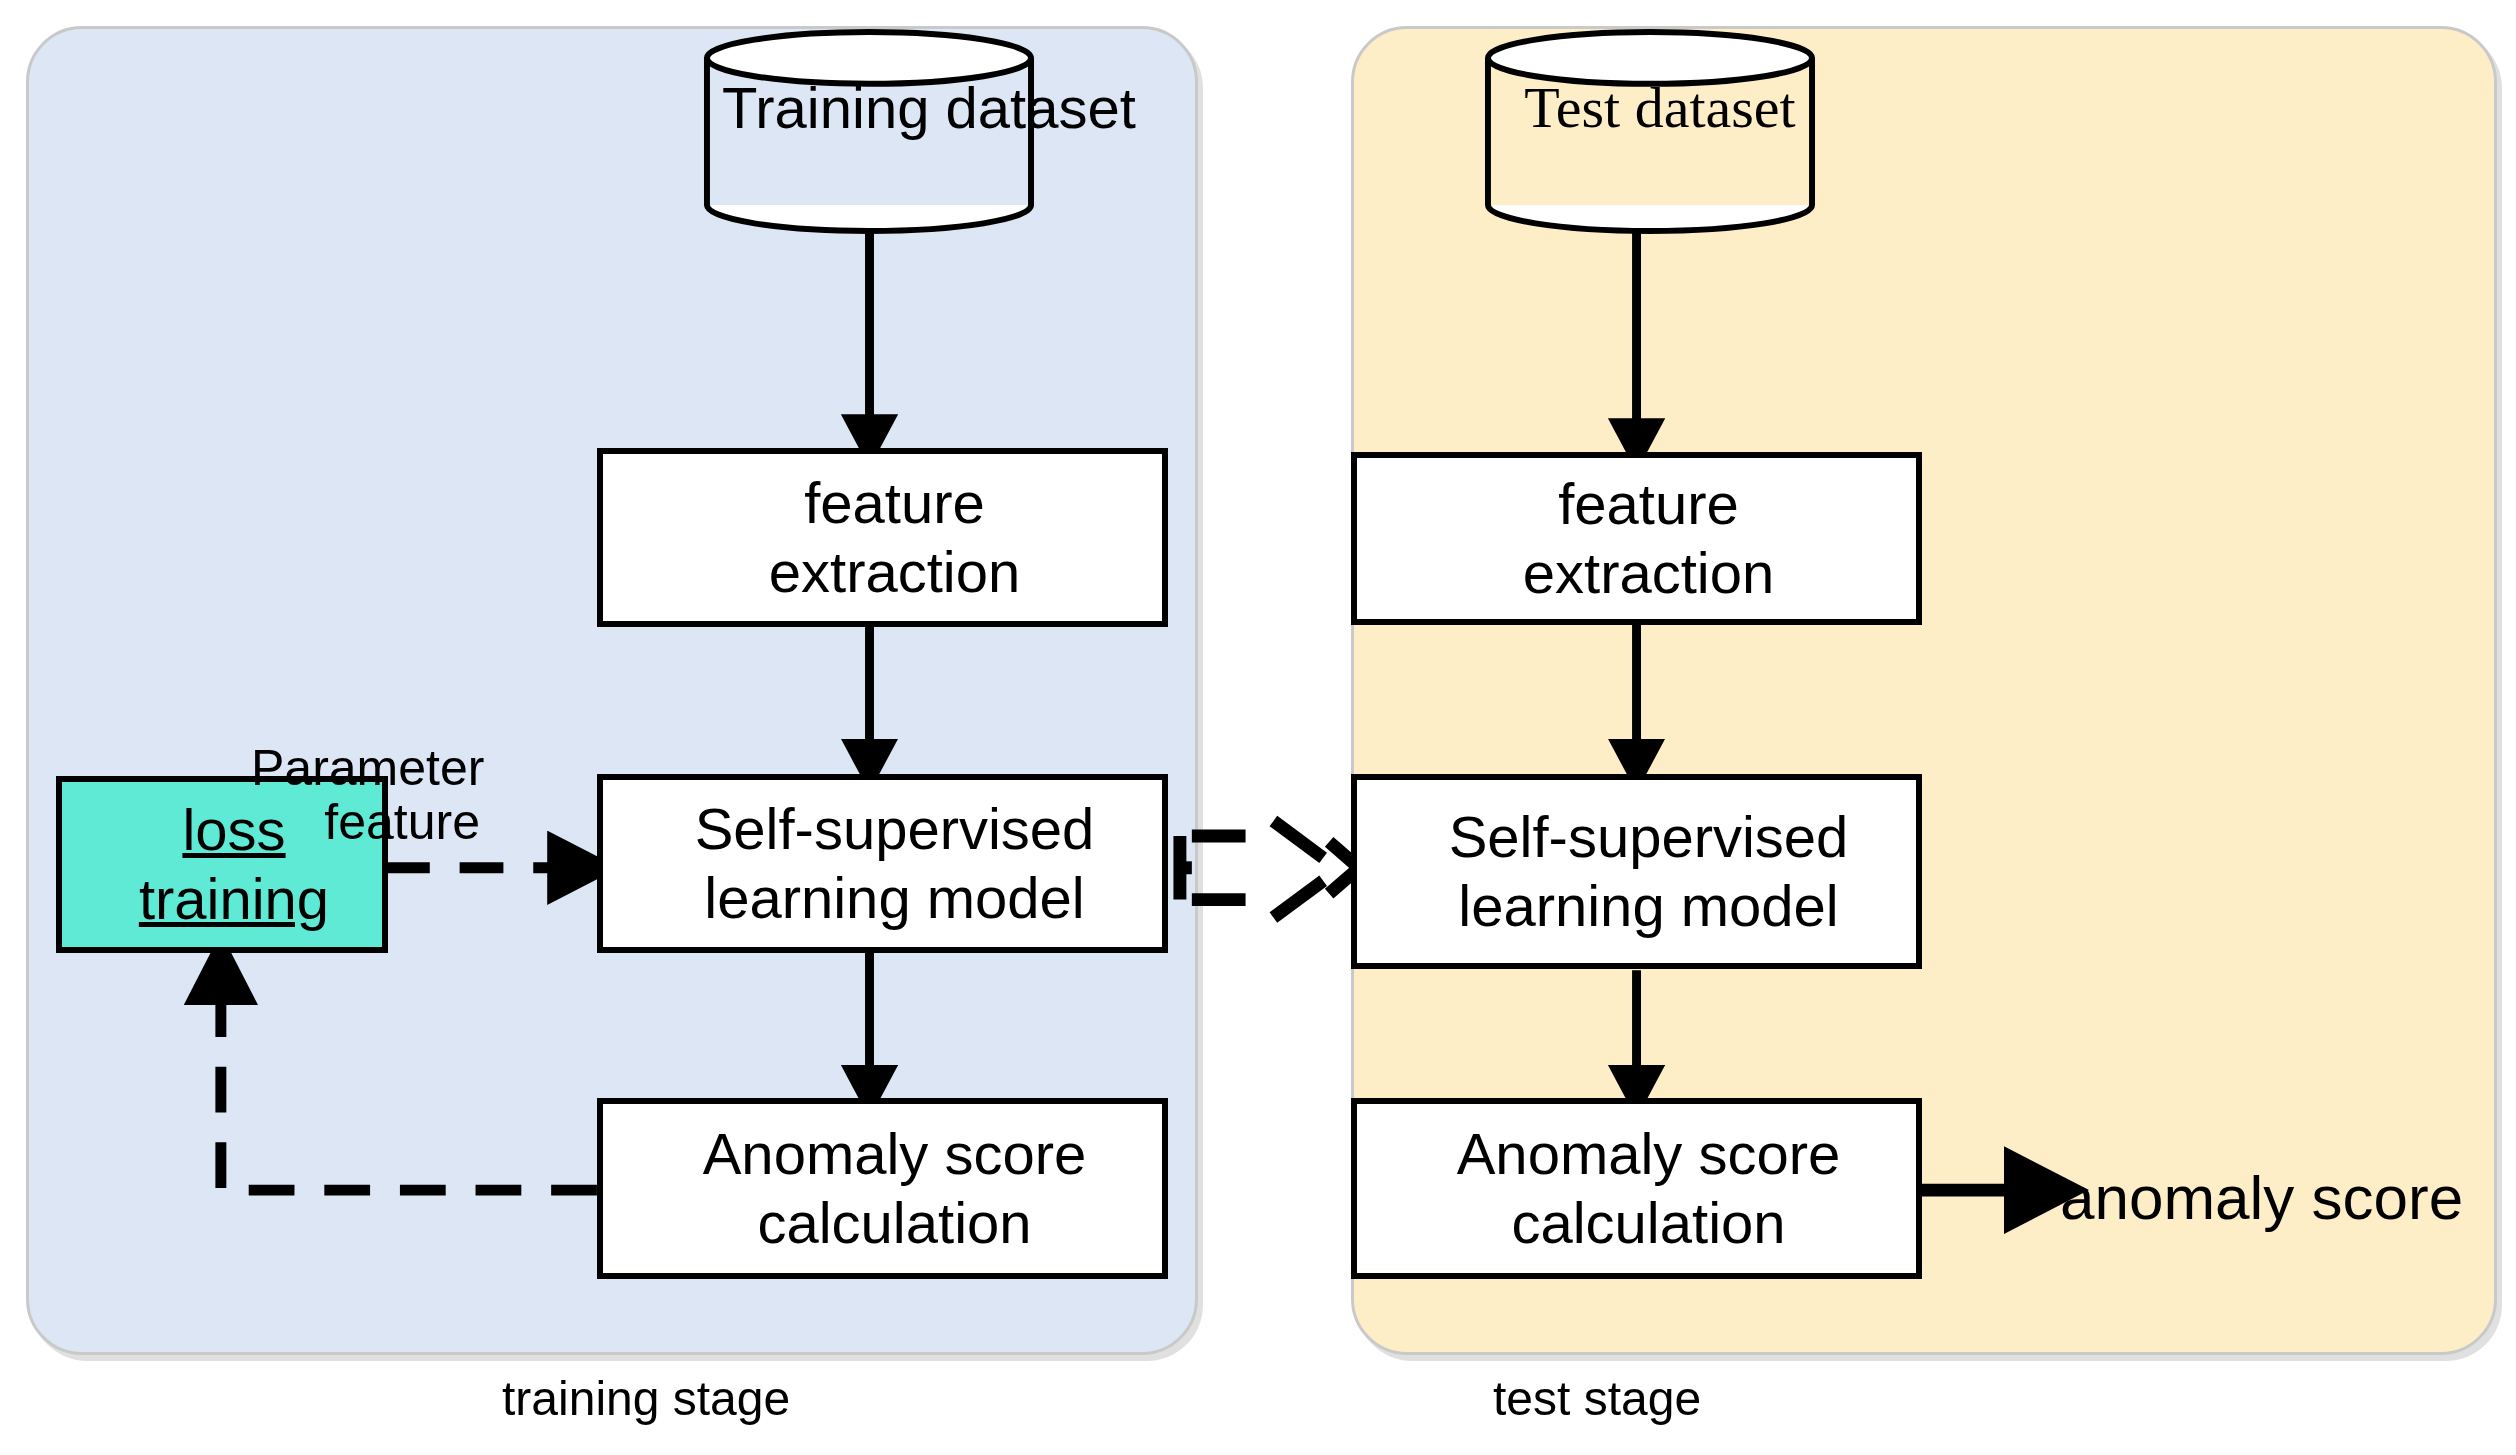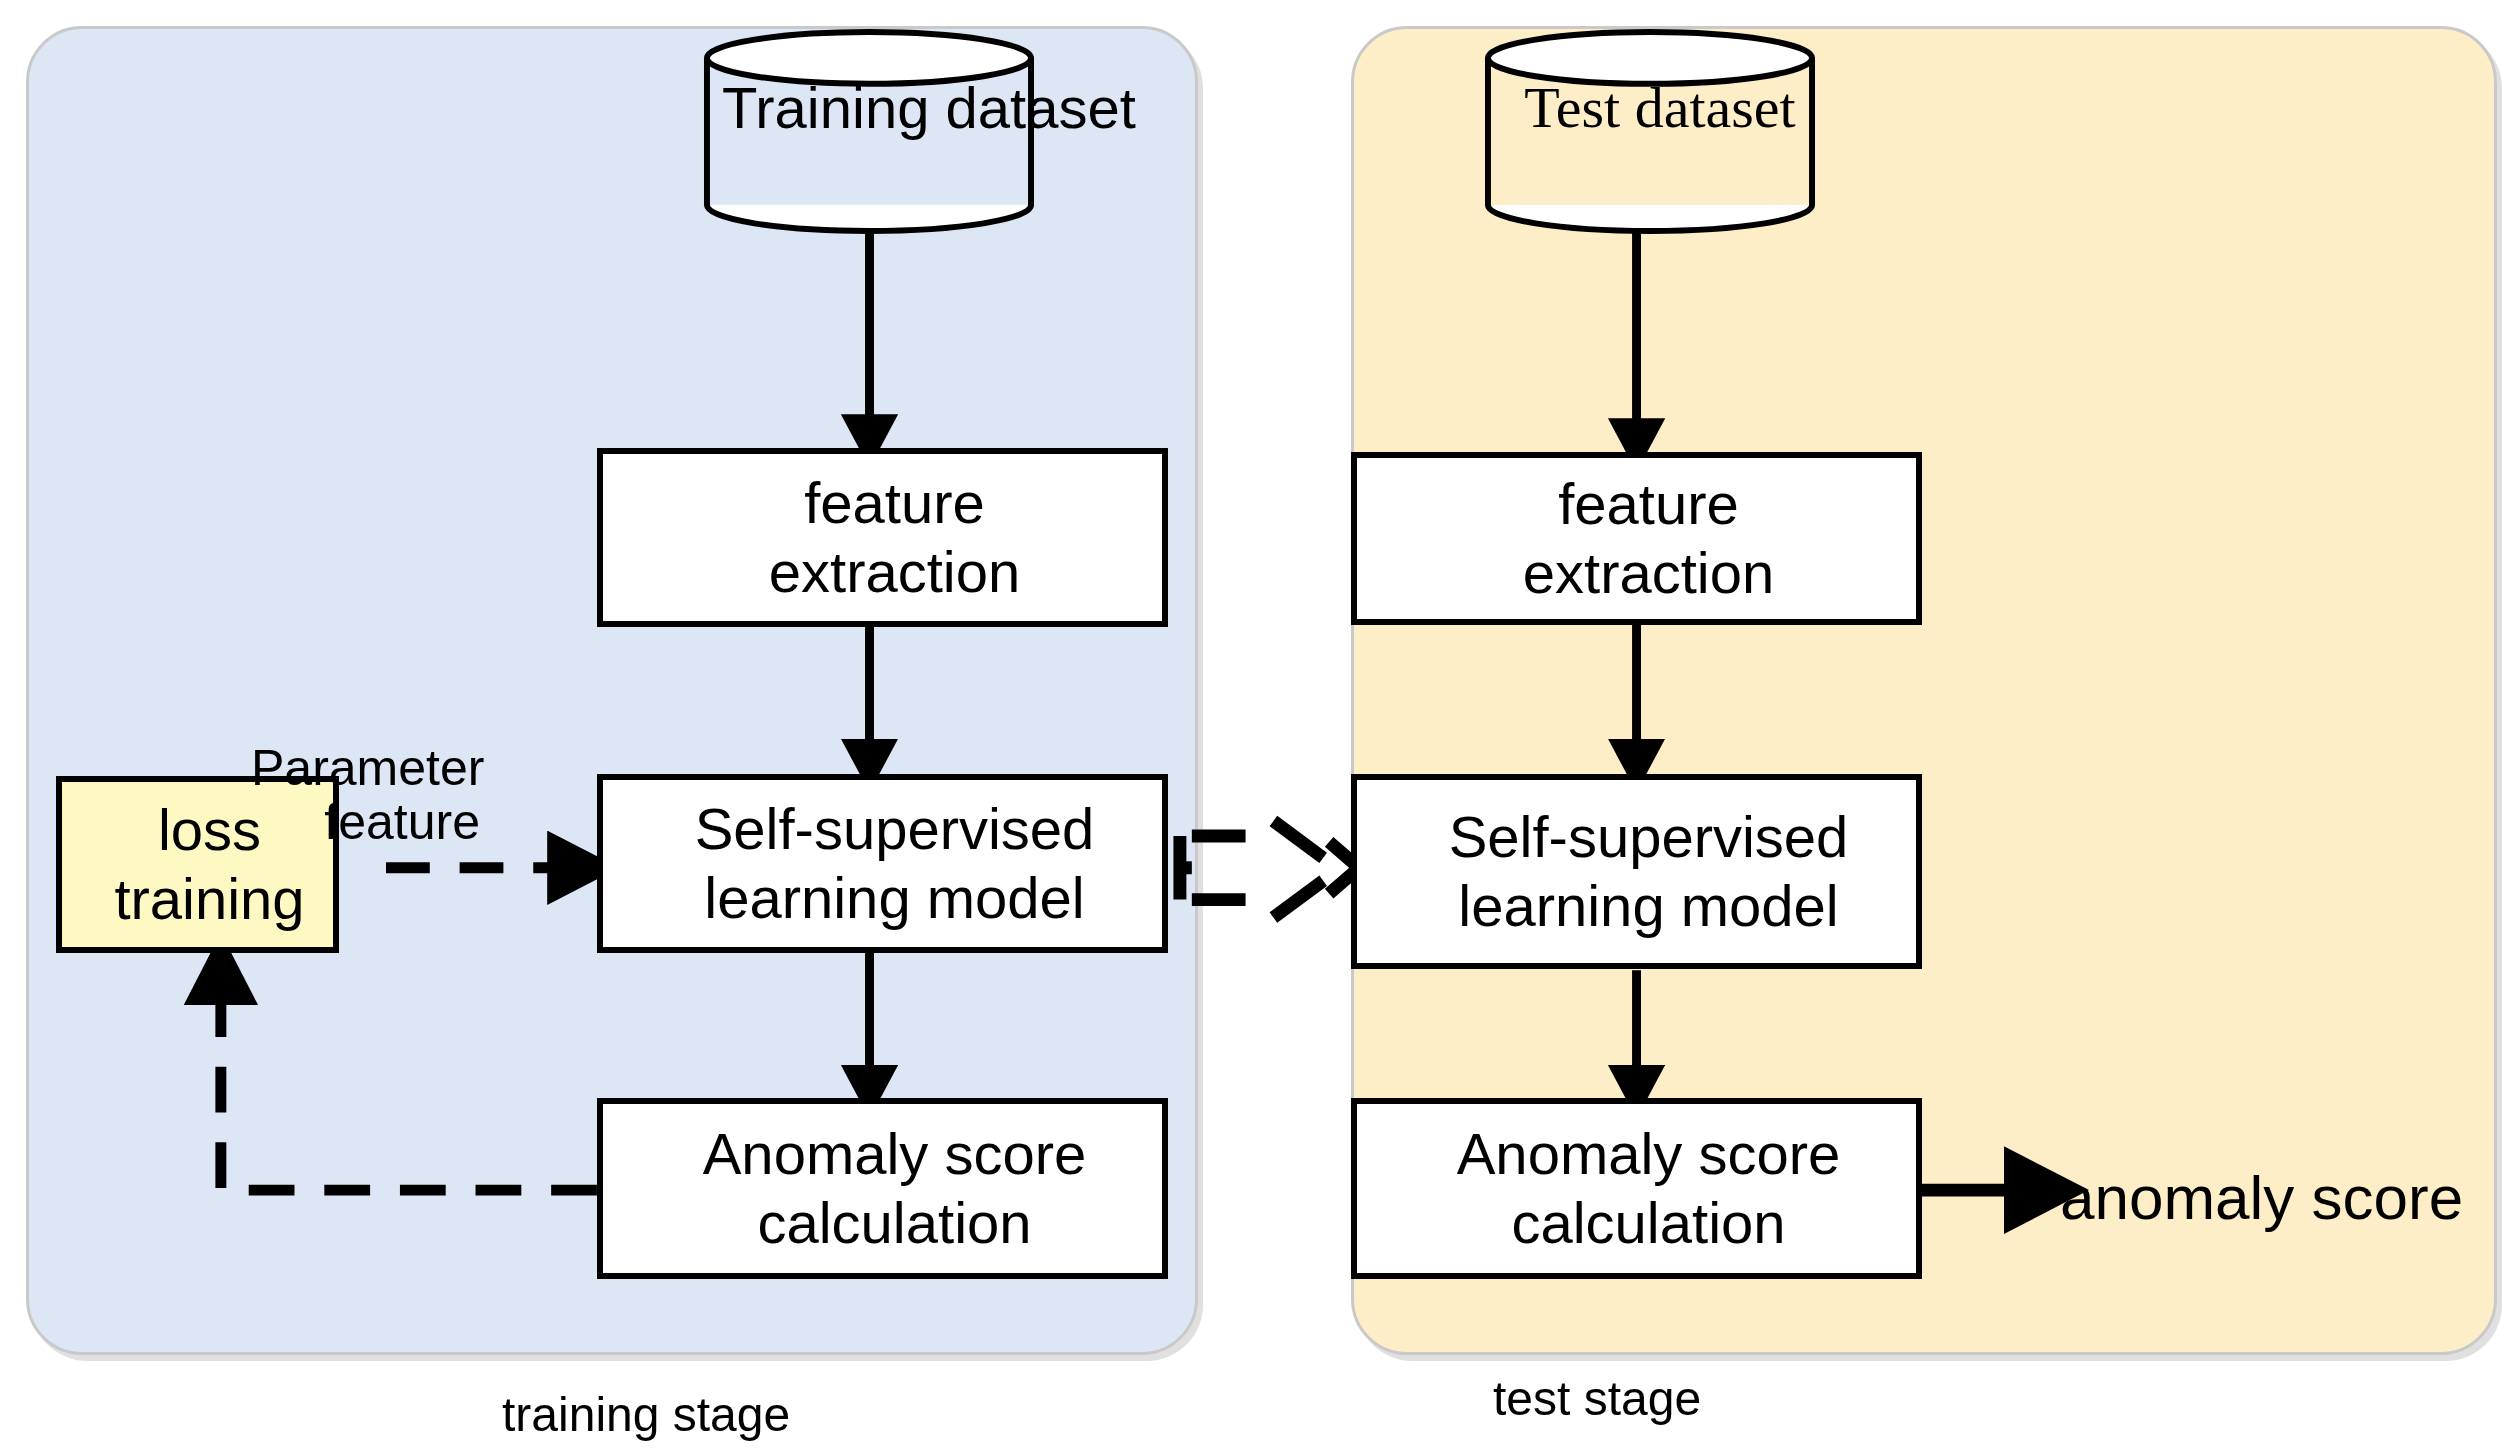--- a/index.html
+++ b/index.html
@@ -89,21 +89,20 @@
     font-size: 50px;
     line-height: 1.08;
   }
   #label-anomaly-score-out {
     left: 2060px; top: 1162px;
     font-size: 62px;
   }
   #caption-training {
     left: 502px; top: 1371px;
     font-size: 48px;
-    margin-top: 16px;
   }
   #caption-test {
     left: 1493px; top: 1371px;
     font-size: 48px;
   }
 </style>
 </head>
 <body>
 
 <div id="stage">
@@ -182,21 +181,21 @@
   <div class="pbox" id="box-tr-ssl" style="left: 597px; top: 774px; width: 571px; height: 179px; background: rgb(255, 255, 255); border-color: rgb(0, 0, 0); color: rgb(0, 0, 0);">
     <span>Self-supervised</span>
     <span>learning model</span>
   </div>
 
   <div class="pbox" id="box-tr-score" style="left: 597px; top: 1098px; width: 571px; height: 181px; background: rgb(255, 255, 255); border-color: rgb(0, 0, 0); color: rgb(0, 0, 0);">
     <span>Anomaly score</span>
     <span>calculation</span>
   </div>
 
-  <div class="pbox" id="box-tr-loss" style="left: 56px; top: 776px; width: 283px; height: 177px; background: #fef9c3; border-color: rgb(0, 0, 0); color: rgb(0, 0, 0);">
+  <div class="pbox" id="box-tr-loss" style="left: 56px; top: 776px; width: 332px; height: 177px; background: #5eead4; border-color: rgb(0, 0, 0); color: rgb(0, 0, 0); text-decoration: underline;">
     <span>loss</span>
     <span>training</span>
   </div>
 
   <div class="pbox" id="box-te-feature" style="left: 1351px; top: 452px; width: 571px; height: 173px; background: rgb(255, 255, 255); border-color: rgb(0, 0, 0); color: rgb(0, 0, 0);">
     <span>feature</span>
     <span>extraction</span>
   </div>
 
   <div class="pbox" id="box-te-ssl" style="left: 1351px; top: 774px; width: 571px; height: 195px; background: rgb(255, 255, 255); border-color: rgb(0, 0, 0); color: rgb(0, 0, 0);">

